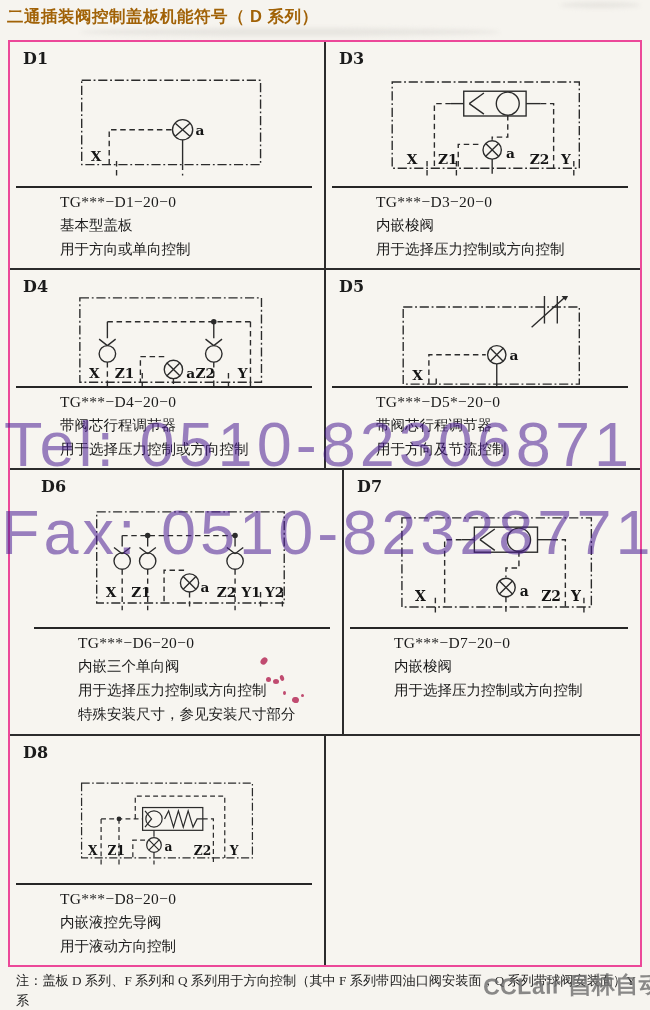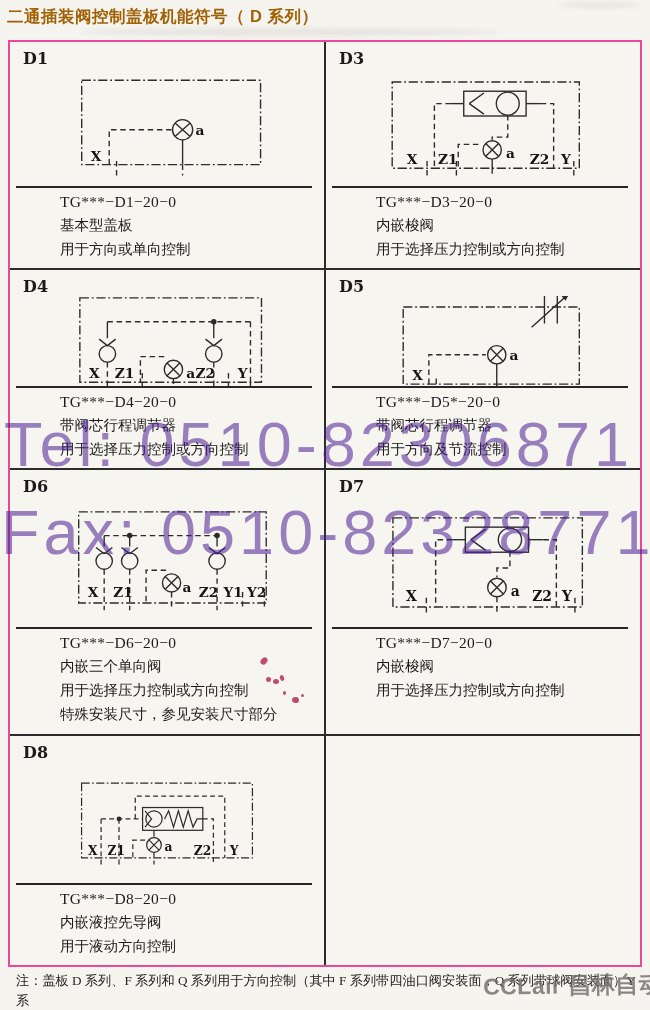--- a/index.html
+++ b/index.html
@@ -14,21 +14,21 @@
     position: absolute; top: 6px; left: 7px; z-index: 2;
     font-family: "Liberation Sans", sans-serif; font-weight: 700;
     font-size: 16.5px; letter-spacing: 0.5px; color: #a16207;
   }
   .tbl {
     position: absolute; left: 8px; top: 40px; width: 634px; height: 927px;
     border: 2px solid #ec4899; display: flex; flex-direction: column;
     background: #f7f5f0; z-index: 1;
   }
   .row { display: flex; border-bottom: 2px solid #2c2c2c; }
-  .r1 { height: 228px; } .r2 { height: 200px; } .r3 { height: 266px; }
+  .r1 { height: 228px; } .r2 { height: 200px; } .r3 { height: 266px; padding-left: 18px; }
   .r4 { flex: 1; border-bottom: none; }
   .cell { position: relative; width: 316px; border-right: 2px solid #2c2c2c; display: flex; flex-direction: column; }
   .cell.right { border-right: none; width: auto; flex: 1; }
   .cid { margin: 7px 0 0 13px; font-size: 16px; font-weight: 700; font-family: "DejaVu Serif", serif; }
   .diag { flex: 1; display: flex; align-items: center; justify-content: center; overflow: hidden; }
   .rule { border-top: 2px solid #262626; margin: 0 12px 0 6px; }
   .txt { padding: 5px 6px 6px 50px; }
   .r3 .txt { min-height: 105px; }
   .code { font-size: 15.5px; letter-spacing: 0.3px; margin-bottom: 3px; }
   .desc { font-size: 14.5px; line-height: 1.65; }

